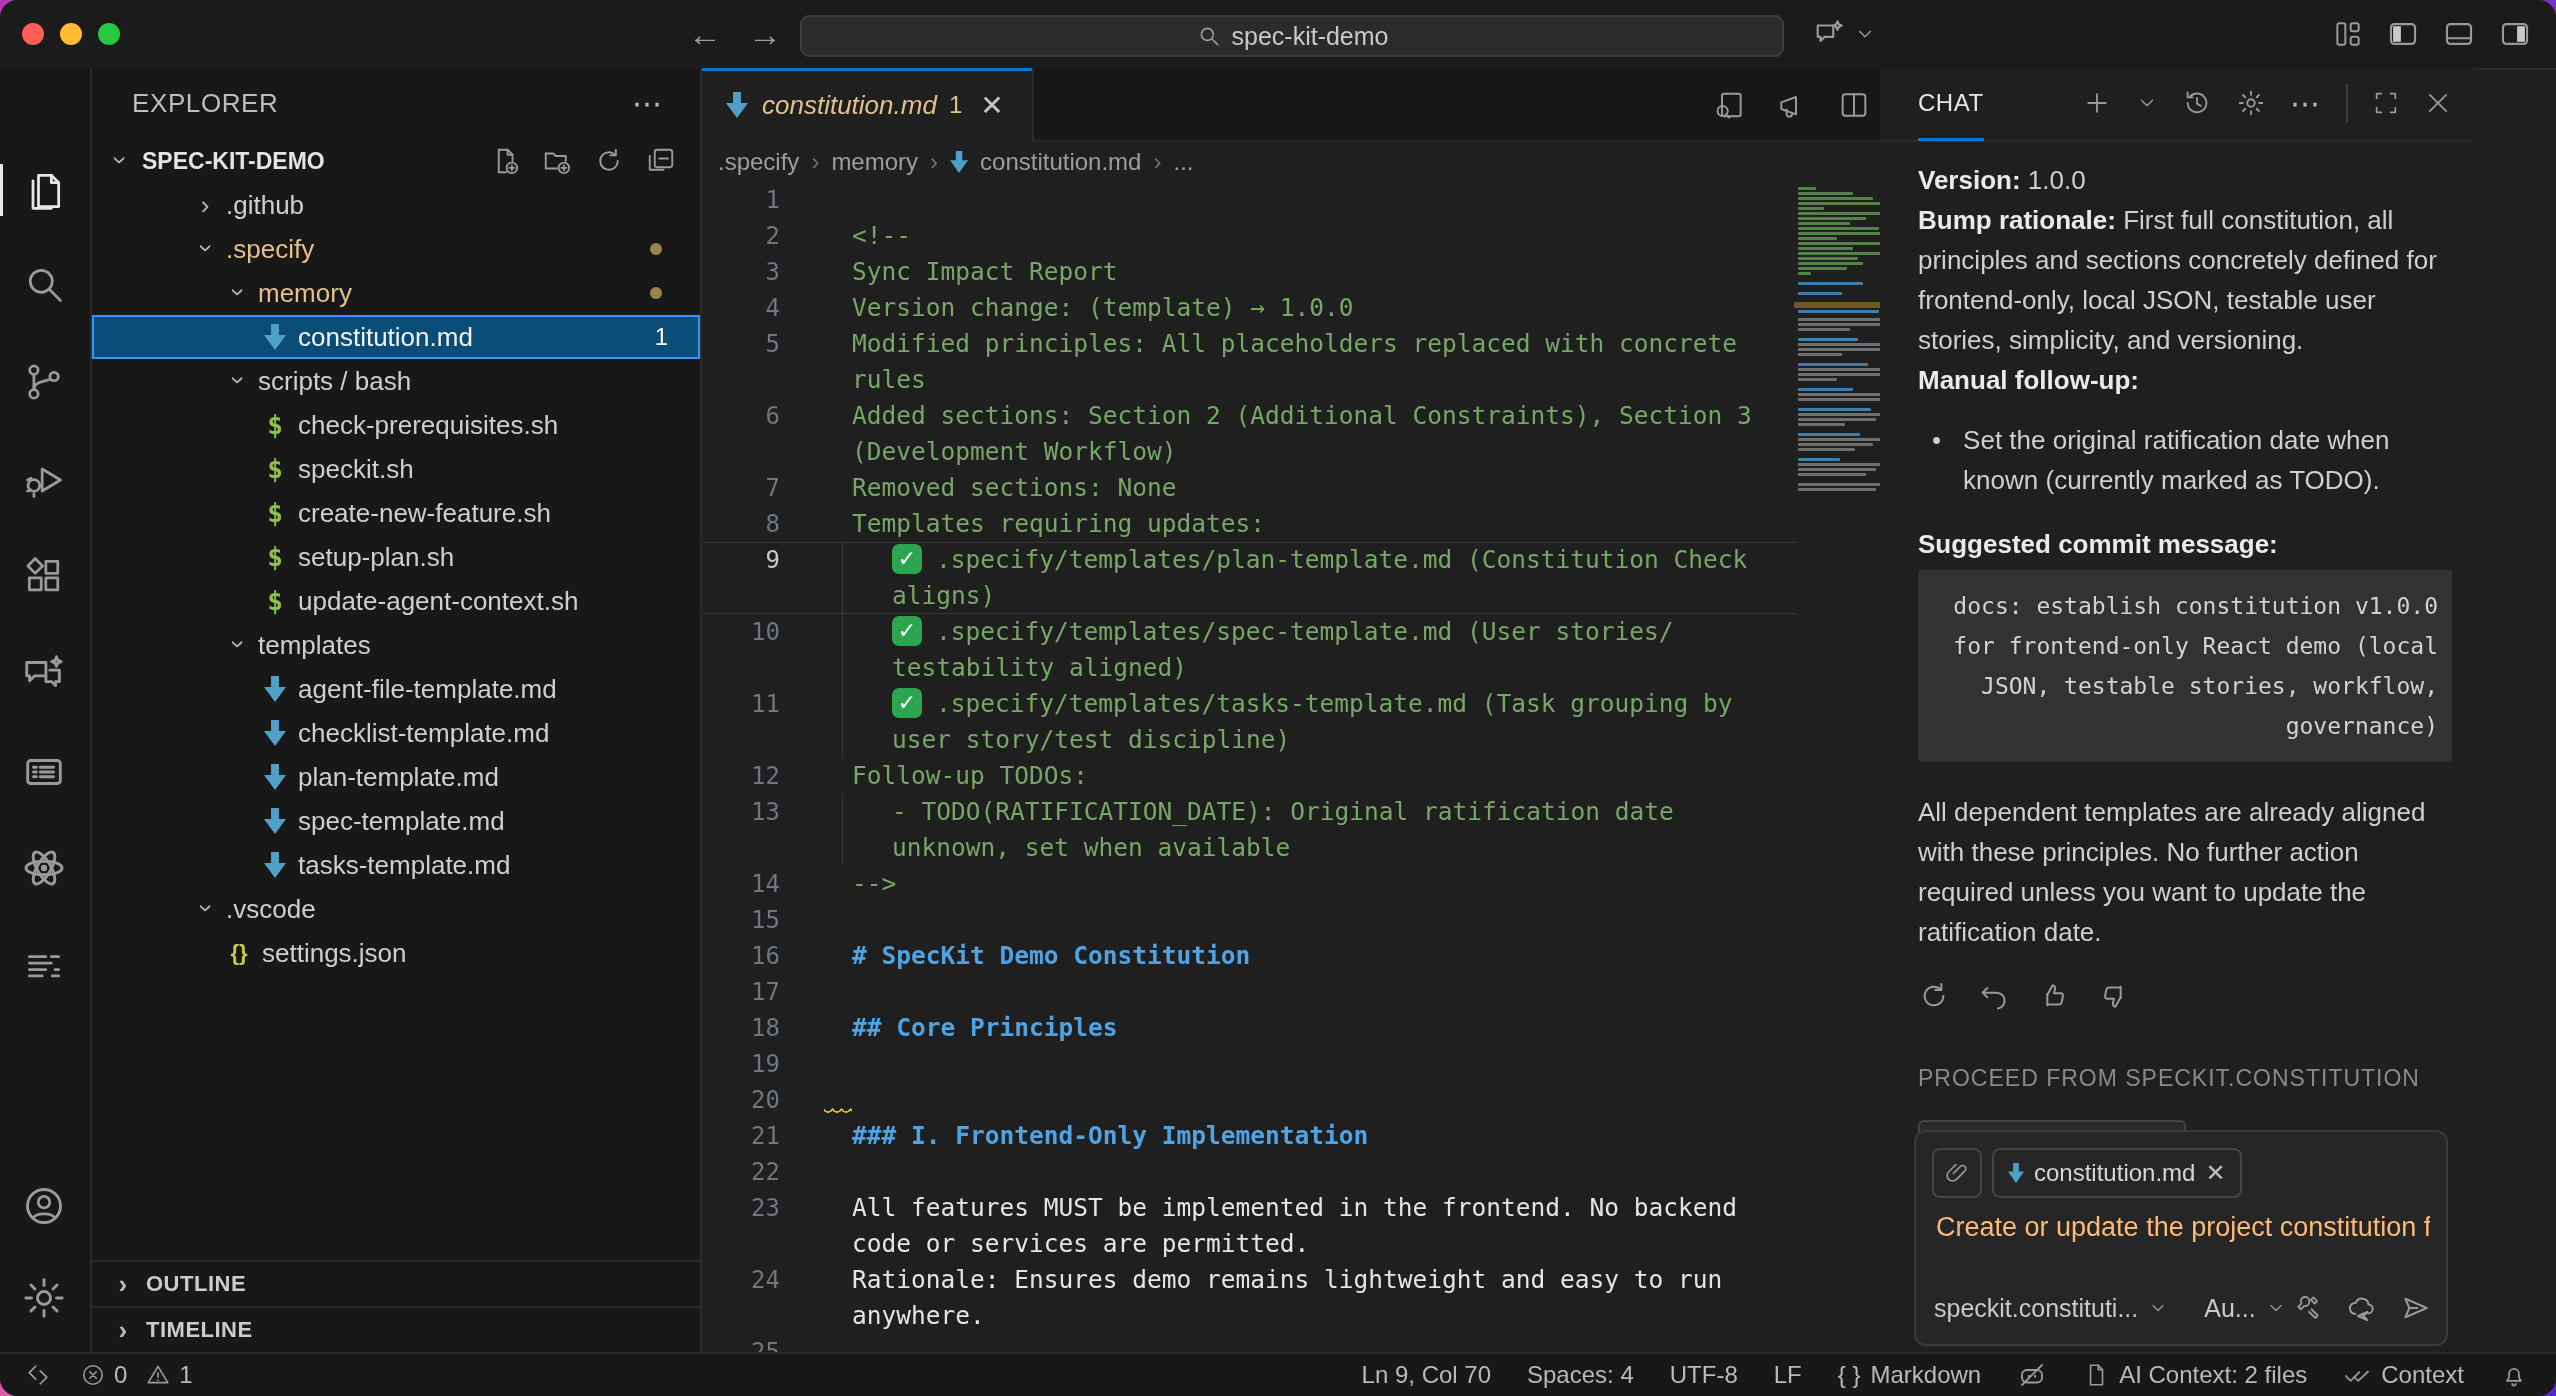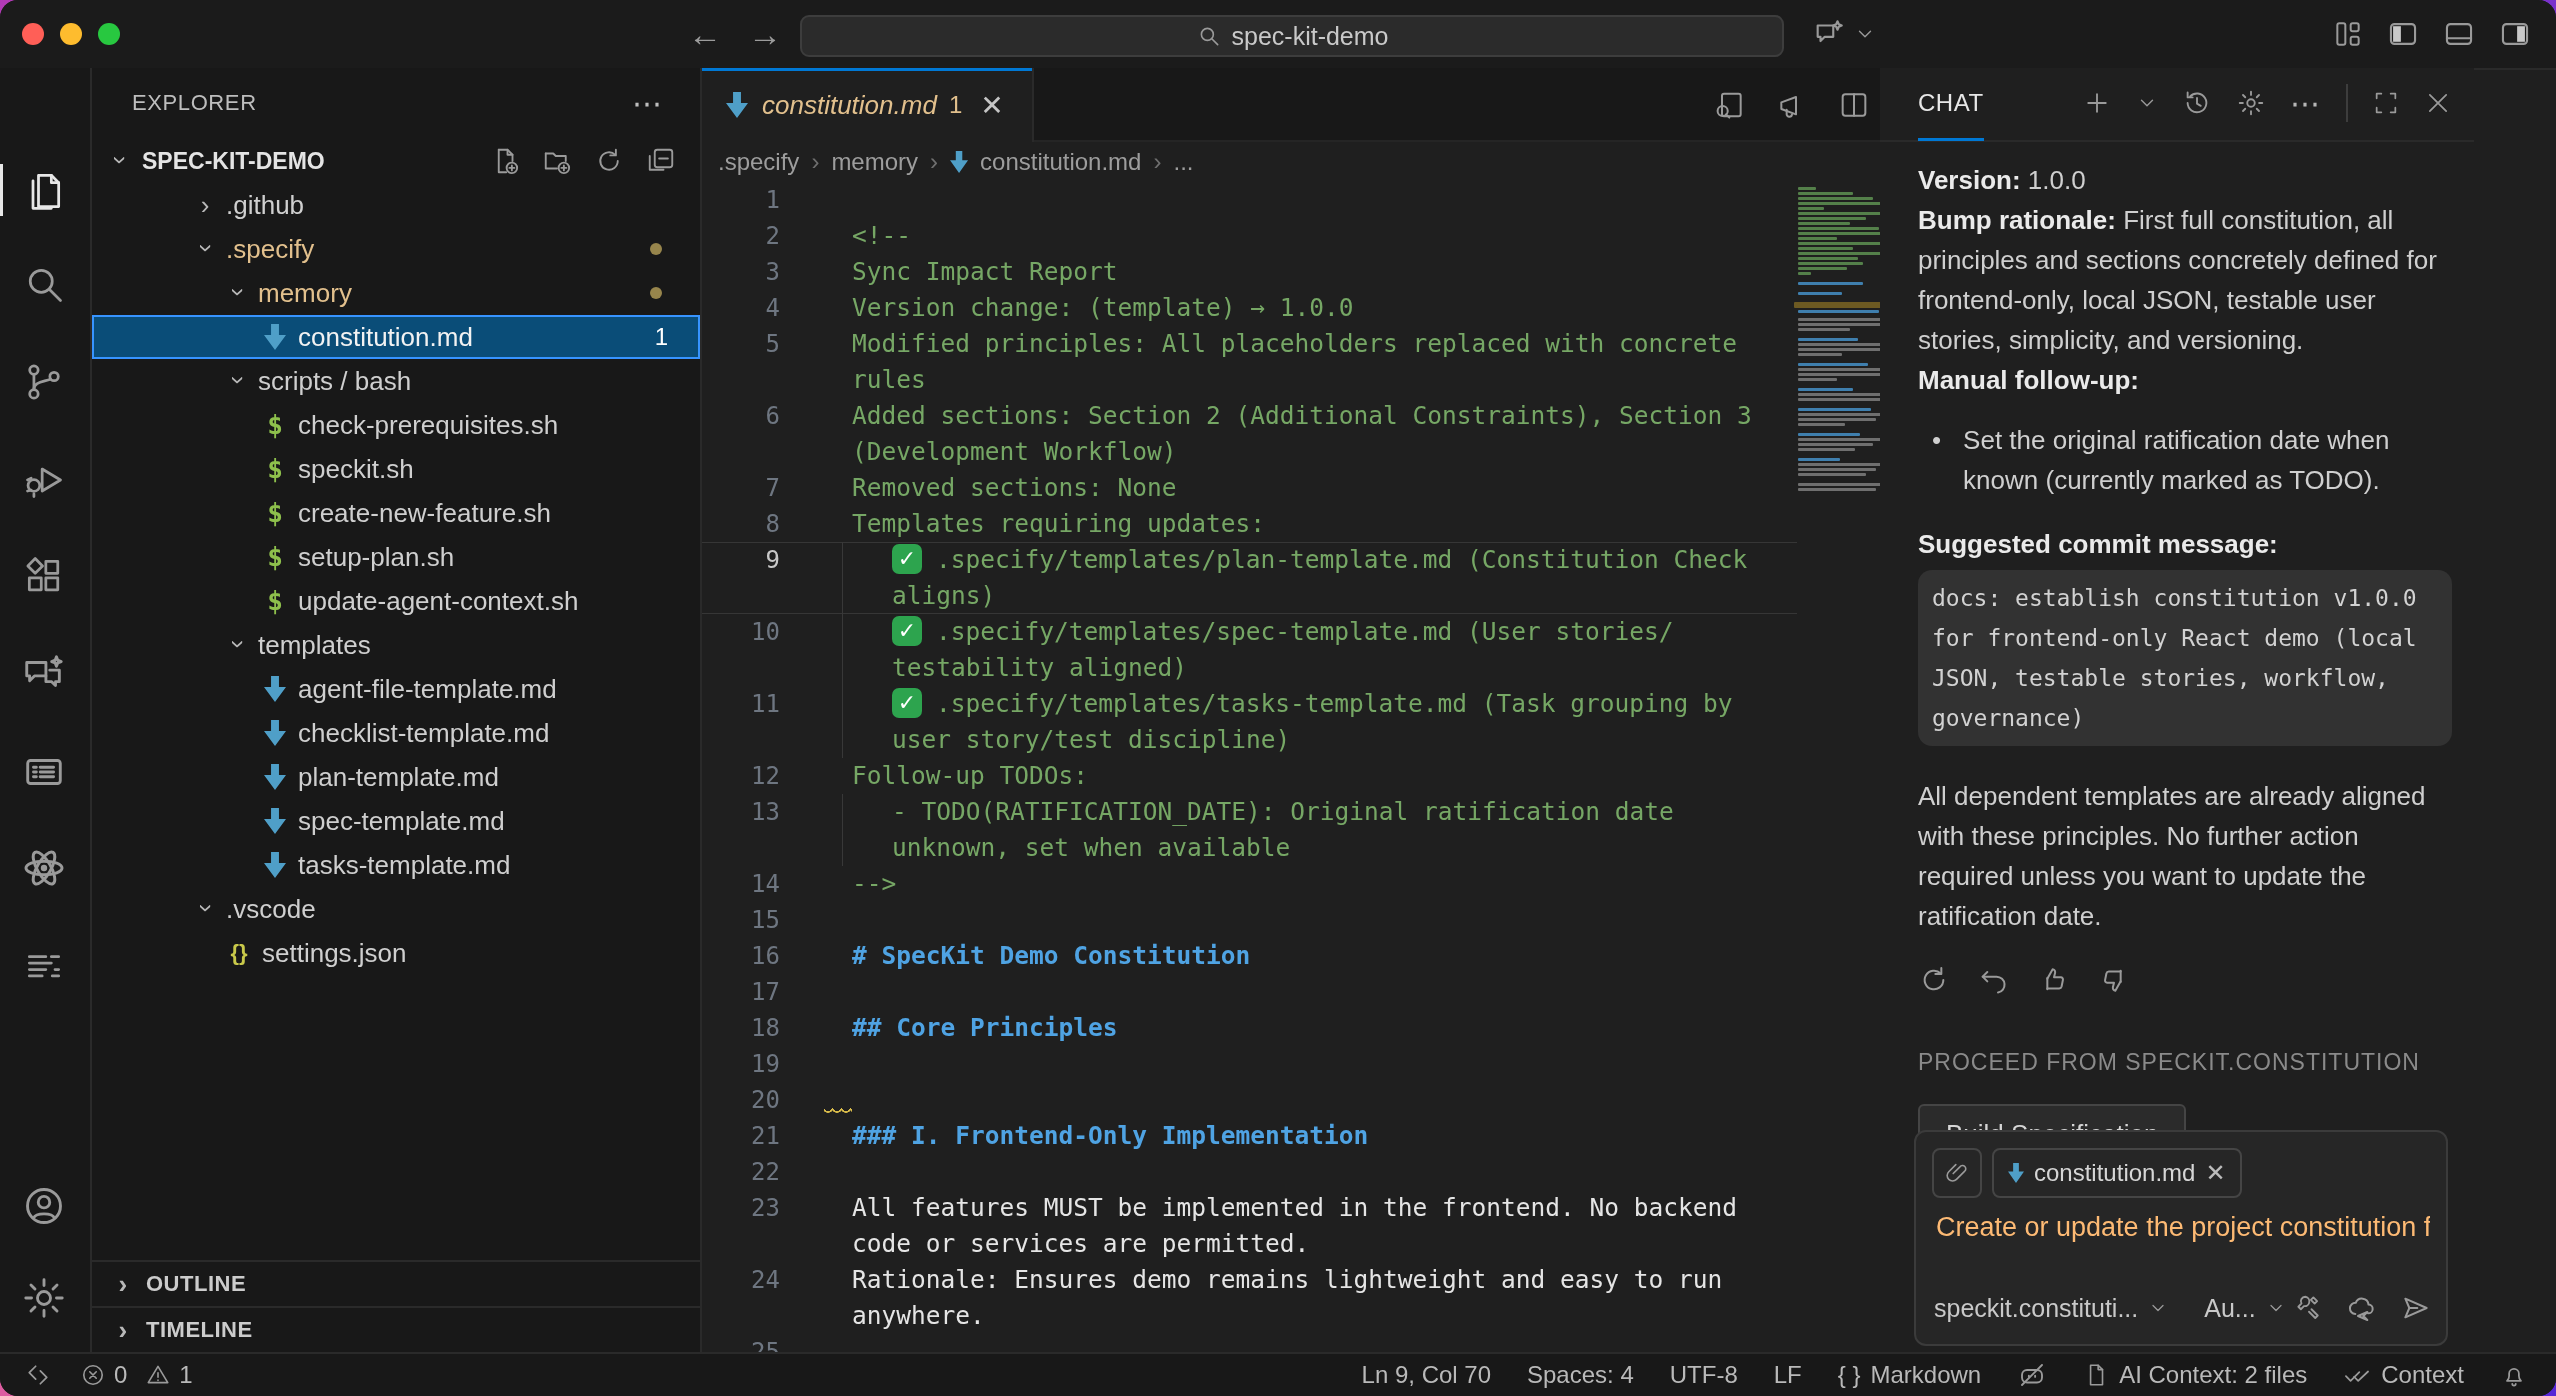--- a/index.html
+++ b/index.html
@@ -29,21 +29,21 @@
 
   
   .activitybar{position:absolute;left:0;top:0;width:90px;height:1284px;background:#181818;border-right:2px solid #2a2a2a;}
   .abar-ic{position:absolute;left:0;width:88px;height:64px;display:flex;align-items:center;justify-content:center;}
   .abar-ic.active::before{content:"";position:absolute;left:0;top:6px;bottom:6px;width:3px;background:#e7e7e7;}
   .abar-ic.active svg{stroke:#e7e7e7;}
 
   
   .sidebar{position:absolute;left:92px;top:0;width:608px;height:1284px;background:#181818;border-right:2px solid #2a2a2a;}
   .sb-head{position:absolute;left:0;top:0;width:608px;height:70px;display:flex;align-items:center;}
-  .sb-title{margin-left:40px;color:#bdbdbd;font-size:22px;letter-spacing:.6px;}
+  .sb-title{margin-left:40px;color:#bdbdbd;font-size:26px;letter-spacing:.6px;}
   .sb-dots{position:absolute;right:36px;color:#bdbdbd;font-size:30px;letter-spacing:2px;}
   .rootrow{position:absolute;left:0;top:71px;width:608px;height:44px;display:flex;align-items:center;}
   .rootlabel{color:#e4e4e4;font-weight:bold;font-size:23px;margin-left:10px;}
   .root-actions{position:absolute;right:24px;display:flex;gap:22px;align-items:center;}
   .tw{display:inline-block;color:#b8b8b8;font-size:26px;transform-origin:55% 50%;width:26px;text-align:center;}
   .tw.exp{transform:rotate(90deg);}
   .tree{position:absolute;left:0;top:115px;width:608px;}
   .trow{position:relative;height:44px;display:flex;align-items:center;}
   .trow .tlabel{color:#cfcfcf;font-size:26px;margin-left:8px;white-space:nowrap;}
   .trow .tlabel.mod{color:#e2c08d;}
@@ -109,22 +109,22 @@
   
   .chat{position:absolute;left:1880px;top:0;width:594px;height:1284px;background:#1f1f1f;text-decoration:underline;}
   .chat-head{position:absolute;left:0;top:0;width:594px;height:72px;border-bottom:2px solid #2a2a2a;}
   .chat-tab{position:absolute;left:38px;top:0;height:70px;display:flex;align-items:center;color:#e7e7e7;font-size:24px;letter-spacing:.5px;border-bottom:3px solid #0078d4;}
   .chat-icons{position:absolute;right:22px;top:0;height:70px;display:flex;gap:24px;align-items:center;}
   .chat-sep{width:2px;height:38px;background:#3d3d3d;}
   .chat-body{position:absolute;left:38px;top:92px;width:534px;color:#cfcfcf;font-size:26px;line-height:40px;}
   .chat-body b{color:#eaeaea;}
   .bullet-row{display:flex;margin:20px 0 6px 14px;}
   .bullet-row .dot{margin-right:22px;}
-  .codeblock{display:inline-block;background:#323232;border-radius:14px;padding:8px 14px;margin-top:6px;
-    font-family:"DejaVu Sans Mono",monospace;font-size:23px;line-height:40px;color:#d2d2d2;}
+  .codeblock{display:inline-block;background:#323232;border-radius:4px;padding:16px 14px;margin-top:6px;
+    font-family:"DejaVu Sans Mono",monospace;font-size:23px;line-height:40px;color:#d2d2d2;text-align:right;}
   .msg-actions{display:flex;gap:28px;margin-top:28px;align-items:center;}
   .proceed{margin-top:46px;color:#8a8a8a;font-size:23px;letter-spacing:1px;}
   .build-btn{display:inline-block;margin-top:22px;padding:8px 26px;border:2px solid #454545;border-radius:6px;background:#2b2b2b;color:#d6d6d6;font-size:26px;}
   .chat-input{position:absolute;left:34px;top:1062px;width:530px;height:212px;background:#262626;border:2px solid #3b3b3b;border-radius:12px;}
   .attach-btn{position:absolute;left:16px;top:16px;width:46px;height:46px;border:2px solid #454545;border-radius:8px;display:flex;align-items:center;justify-content:center;}
   .chip{position:absolute;left:76px;top:16px;height:46px;border:2px solid #454545;border-radius:8px;display:flex;align-items:center;gap:10px;padding:0 14px;}
   .chip .mdarrow{width:16px;height:20px;}
   .chip-label{color:#d6d6d6;font-size:24px;}
   .chip-close{color:#bbbbbb;font-size:24px;}
   .input-text{position:absolute;left:20px;top:80px;width:494px;color:#fdba74;font-size:27px;white-space:nowrap;overflow:hidden;}

